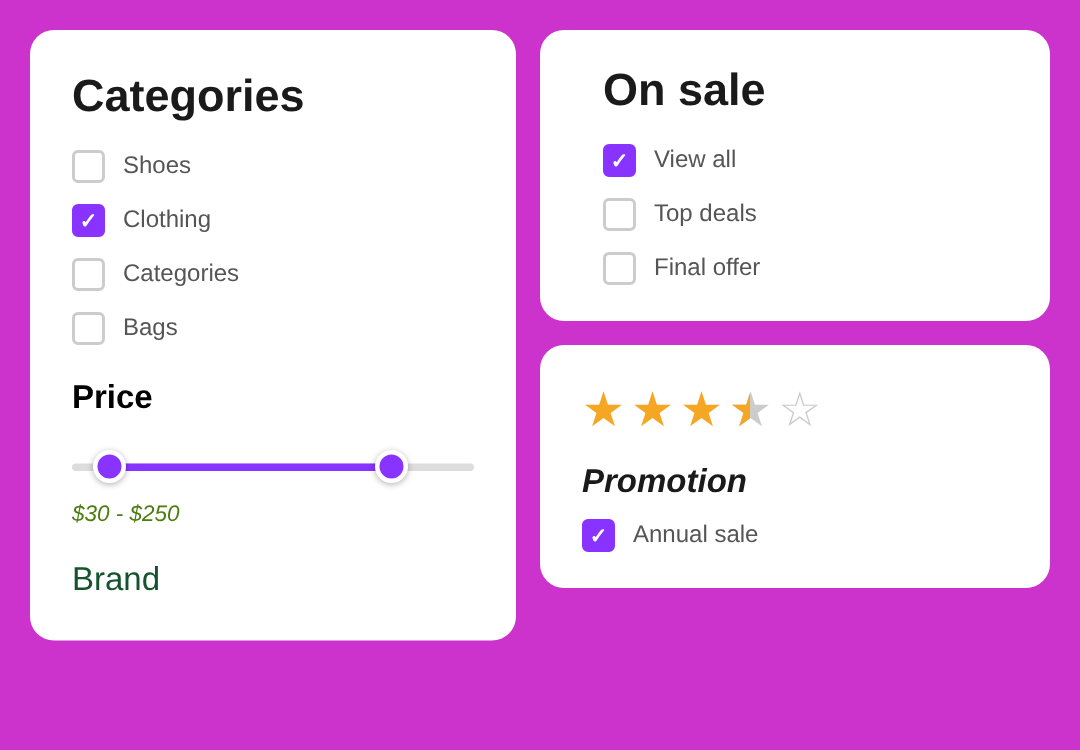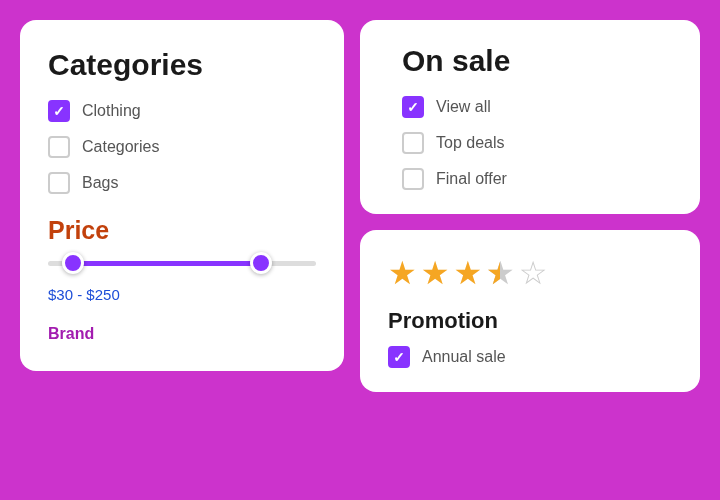--- a/index.html
+++ b/index.html
@@ -84,24 +84,24 @@
     .checkbox-label {
       font-size: 16px;
       color: #555;
     }
 
     .section-divider {
       margin: 22px 0 16px;
     }
 
     .price-title {
-      font-size: 25px;
-      font-weight: 700;
-      color: #c2410c;
-      margin-bottom: 3px;
+      font-size: 22px;
+      font-weight: 700;
+      color: #000000;
+      margin-bottom: 18px;
     }
 
     .slider-container {
       position: relative;
       width: 100%;
       height: 30px;
       display: flex;
       align-items: center;
     }
 
@@ -137,28 +137,29 @@
     .slider-thumb.left {
       left: 14px;
     }
 
     .slider-thumb.right {
       right: 44px;
     }
 
     .price-range-label {
       font-size: 15px;
-      color: #1d4ed8;
+      color: #4d7c0f;
       margin-top: 8px;
+      font-style: italic;
     }
 
     .brand-title {
-      font-size: 16px;
-      font-weight: 700;
-      color: #a21caf;
+      font-size: 22px;
+      font-weight: 400;
+      color: #14532d;
       margin-top: 22px;
     }
 
     
     .on-sale-card {
       padding: 24px 42px;
     }
 
     
     .rating-card {
@@ -191,33 +192,38 @@
       width: 50%;
       overflow: hidden;
       color: #f5a623;
     }
 
     .promotion-title {
       font-size: 22px;
       font-weight: 700;
       color: #1a1a1a;
       margin-bottom: 12px;
+      font-style: italic;
     }
 
   </style>
 </head>
 <body>
 
 <div class="layout">
 
   <div class="left-col">
     <div class="card">
       <div class="card-title">Categories</div>
       <div class="checkbox-list">
 
+        <div class="checkbox-item">
+          <div class="checkbox-box"></div>
+          <span class="checkbox-label">Shoes</span>
+        </div>
 
         <div class="checkbox-item">
           <div class="checkbox-box checked"></div>
           <span class="checkbox-label">Clothing</span>
         </div>
 
         <div class="checkbox-item">
           <div class="checkbox-box"></div>
           <span class="checkbox-label">Categories</span>
         </div>

